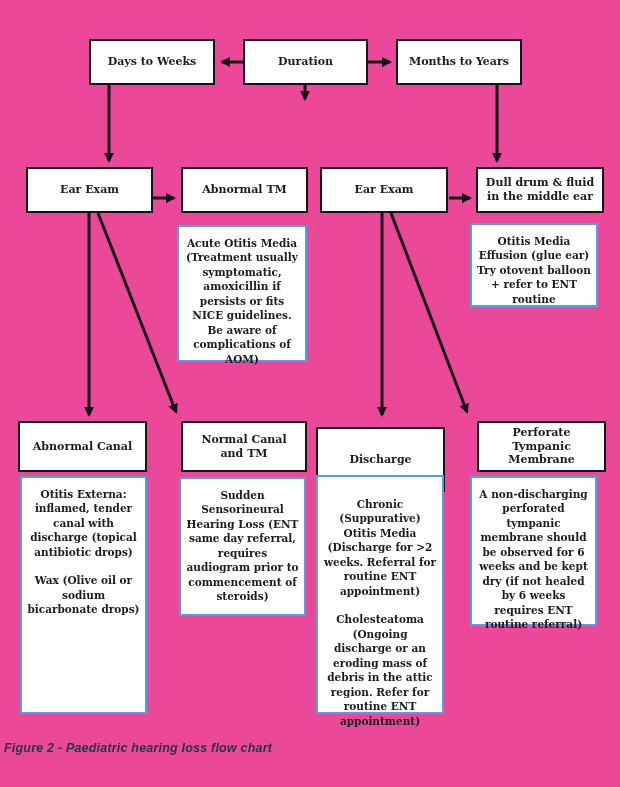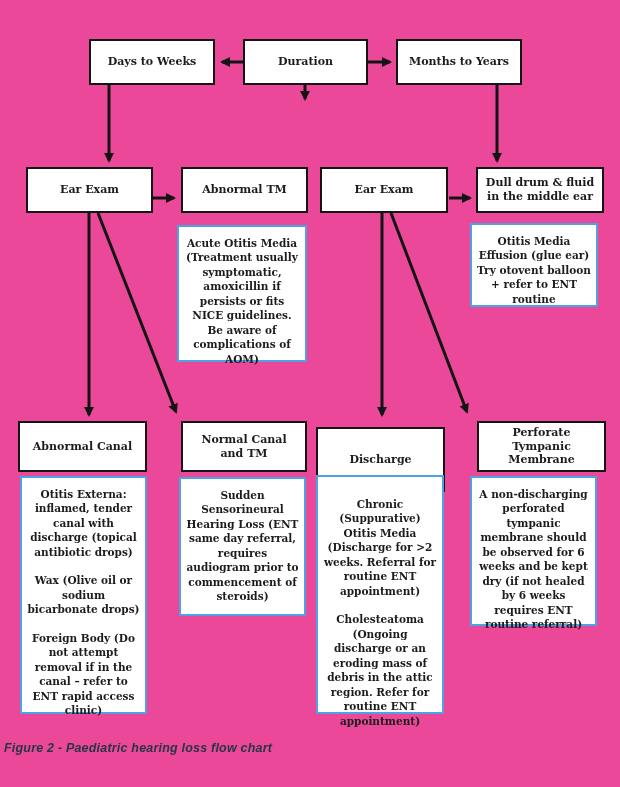--- a/index.html
+++ b/index.html
@@ -113,21 +113,20 @@
   <div class="node" style="left:316px;top:421px;width:129px;height:65px;margin-top:6px;">
     <span>Discharge</span>
   </div>
   <div class="node" style="left:477px;top:421px;width:129px;height:51px;">
     <span>Perforate Tympanic Membrane</span>
   </div>
 
   <div class="info" style="left:20px;top:476px;width:127px;height:238px;">
     <p>Otitis Externa: inflamed, tender canal with discharge (topical antibiotic drops)</p>
     <p>Wax (Olive oil or sodium bicarbonate drops)</p>
-    <p>Foreign Body (Do not attempt removal if in the canal – refer to ENT rapid access clinic)</p>
   </div>
   <div class="info" style="left:179px;top:477px;width:127px;height:139px;">
     <p>Sudden Sensorineural Hearing Loss (ENT same day referral, requires audiogram prior to commencement of steroids)</p>
   </div>
   <div class="info pad-top" style="left:316px;top:475px;width:128px;height:239px;">
     <p>Chronic (Suppurative) Otitis Media (Discharge for &gt;2 weeks. Referral for routine ENT appointment)</p>
     <p>Cholesteatoma (Ongoing discharge or an eroding mass of debris in the attic region. Refer for routine ENT appointment)</p>
   </div>
   <div class="info" style="left:470px;top:476px;width:127px;height:150px;">
     <p>A non-discharging perforated tympanic membrane should be observed for 6 weeks and be kept dry (if not healed by 6 weeks requires ENT routine referral)</p>

